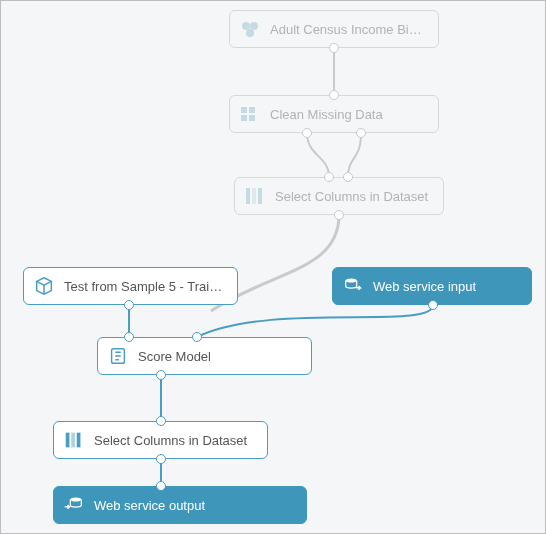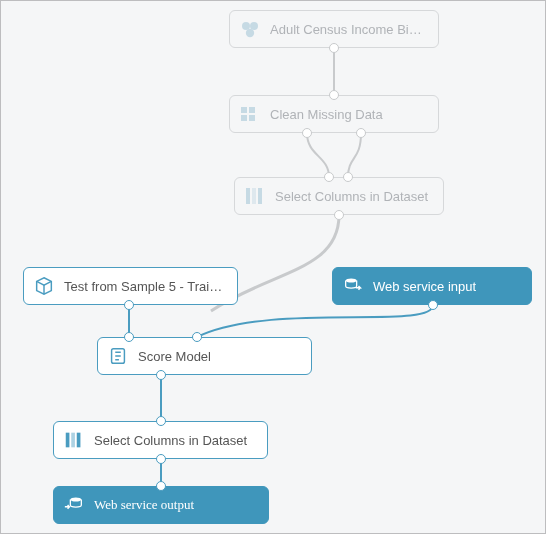--- a/index.html
+++ b/index.html
@@ -190,21 +190,21 @@
             <rect x="9" y="4" width="4" height="16" opacity="0.45"></rect>
             <rect x="15" y="4" width="4" height="16"></rect>
           </g>
         </svg>
     </span>
     <span class="label">Select Columns in Dataset</span>
   </div>
   <div class="port" style="left:160px; top:420px;"></div>
   <div class="port" style="left:160px; top:458px;"></div>
 
-  <div class="node solid" style="left:52px; top:485px; width:216px;font-family:Liberation Serif, serif;">
+  <div class="node solid" style="left:52px; top:485px; width:254px;">
     <span class="icon">
       <svg width="22" height="22" viewBox="0 0 24 24">
           <g fill="#fff">
             <ellipse cx="14" cy="6" rx="6" ry="2.3"></ellipse>
             <path d="M8 6 v6 a6 2.3 0 0 0 12 0 V6" fill="none" stroke="#fff" stroke-width="1.4"></path>
             <path d="M2 14 l5 0 m-2 -2 l2 2 l-2 2" stroke="#fff" stroke-width="1.6" fill="none"></path>
           </g>
         </svg>
     </span>
     <span class="label">Web service output</span>

